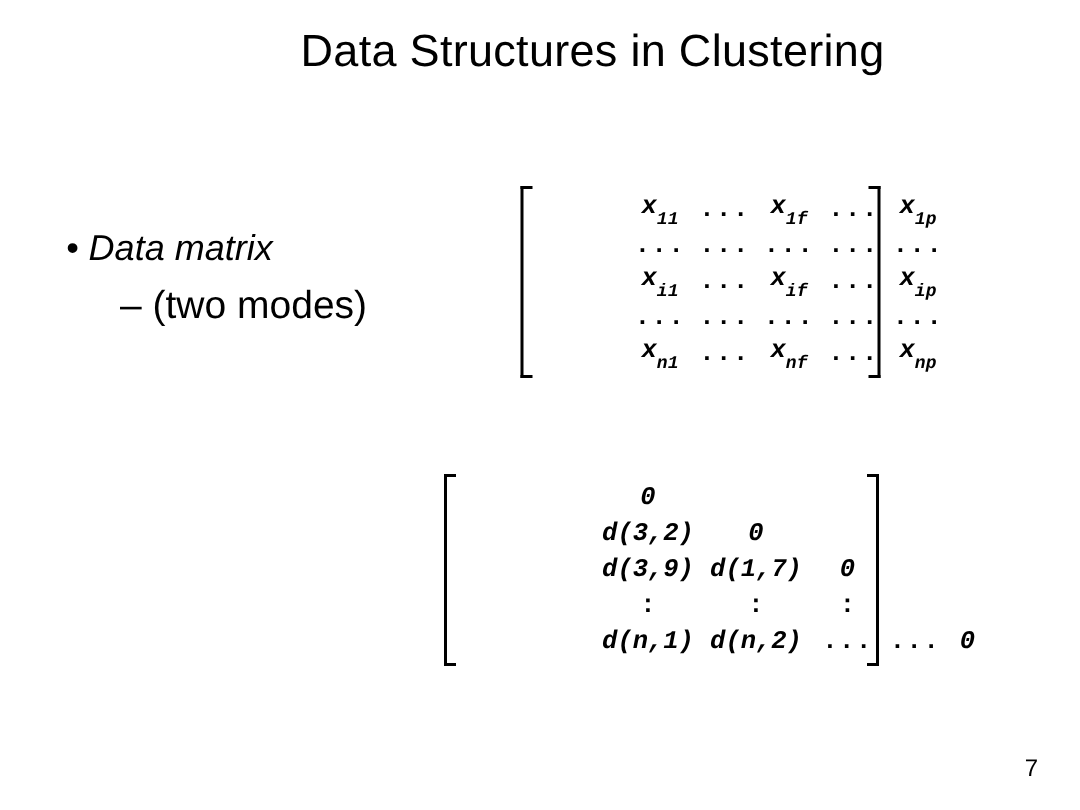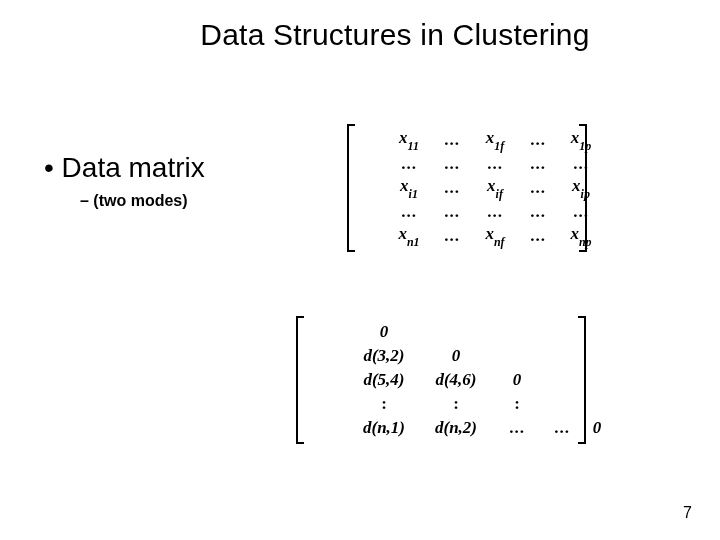--- a/index.html
+++ b/index.html
@@ -19,31 +19,31 @@
     position: relative;
   }
   .title {
     font-size: 30px;
     text-align: center;
     margin-left: 70px;
     margin-bottom: 60px;
     letter-spacing: 0.2px;
   }
   .bullet-main {
-    font-size: 28px;
+    font-size: 24px;
     margin-left: 4px;
+    font-style: italic;
   }
   .bullet-main::before {
     content: "• ";
   }
   .bullet-sub {
-    font-size: 16px;
+    font-size: 26px;
     margin-left: 40px;
     margin-top: 8px;
-    font-weight: bold;
   }
   .bullet-sub::before {
     content: "– ";
   }
   .block1 {
     position: absolute;
     top: 152px;
     left: 40px;
   }
   .block2 {
@@ -61,22 +61,23 @@
     width: 280px;
   }
   .matrix2 {
     top: 320px;
     left: 300px;
     width: 360px;
   }
   .mrow {
     display: flex;
     align-items: center;
-    justify-content: center;
+    justify-content: flex-end;
     height: 24px;
+    font-family: Liberation Mono, monospace;
   }
   .matrix1 .mrow { height: 24px; }
   .matrix2 .mrow { height: 24px; }
   .cell {
     text-align: center;
     font-style: italic;
     font-weight: bold;
     font-size: 17px;
   }
   .cell .sub {
@@ -193,22 +194,22 @@
       <span class="cell d5"></span>
     </div>
     <div class="mrow">
       <span class="cell d1 dfn">d(3,2)</span>
       <span class="cell d2 dfn">0</span>
       <span class="cell d3"></span>
       <span class="cell d4"></span>
       <span class="cell d5"></span>
     </div>
     <div class="mrow">
-      <span class="cell d1 dfn">d(5,4)</span>
-      <span class="cell d2 dfn">d(4,6)</span>
+      <span class="cell d1 dfn">d(3,9)</span>
+      <span class="cell d2 dfn">d(1,7)</span>
       <span class="cell d3 dfn">0</span>
       <span class="cell d4"></span>
       <span class="cell d5"></span>
     </div>
     <div class="mrow">
       <span class="cell d1 colon">:</span>
       <span class="cell d2 colon">:</span>
       <span class="cell d3 colon">:</span>
       <span class="cell d4"></span>
       <span class="cell d5"></span>

